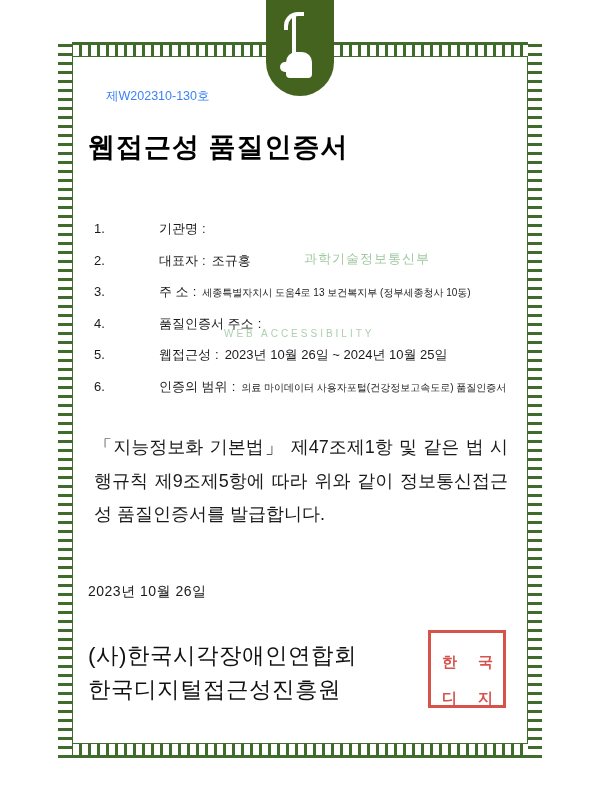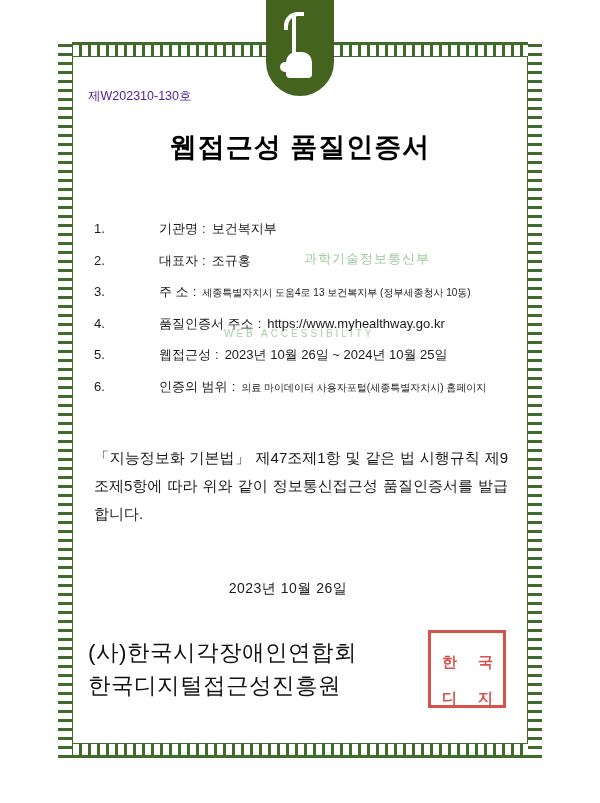--- a/index.html
+++ b/index.html
@@ -164,25 +164,24 @@
   
   .content {
     position: absolute;
     left: 88px;
     top: 60px;
     width: 424px;
     z-index: 3;
   }
   .doc-number {
     font-size: 12.5px;
-    color: #4c1d95;
-    margin: 28px 0 0 0;
+    color: #3b82f6;
+    margin: 28px 0 0 18px;
   }
   .doc-title {
-    text-align: center;
     font-size: 27px;
     font-weight: bold;
     letter-spacing: 1px;
     margin-top: 24px;
     color: #000;
   }
 
   .fields {
     margin-top: 55px;
     padding-left: 6px;
@@ -205,31 +204,31 @@
   }
   .field-sep {
     padding: 0 6px 0 4px;
   }
   .field-value {
     flex: 1 1 auto;
   }
   .field-value.small { font-size: 10px; }
 
   .body-text {
-    margin-top: 49px;
+    margin-top: 36px;
     padding: 0 4px 0 6px;
-    font-size: 15px;
+    font-size: 18px;
     line-height: 1.85;
     text-align: justify;
     text-justify: inter-ideograph;
   }
 
   .date-line {
     margin-top: 52px;
-    text-align: center;
+    text-align: left;
     padding-right: 24px;
     font-size: 14px;
     letter-spacing: .5px;
   }
 
   .signatures {
     margin-top: 38px;
     text-align: left;
   }
   .sig-line {
@@ -289,56 +288,54 @@
     <div class="doc-number">제W202310-130호</div>
 
     <div class="doc-title">웹접근성 품질인증서</div>
 
     <div class="fields">
 
       <div class="field-row">
         <span class="field-num">1.</span>
         <span class="field-label">기관명</span>
         <span class="field-sep">:</span>
-        <span class="field-value">보건복지부</span>
       </div>
 
       <div class="field-row">
         <span class="field-num">2.</span>
         <span class="field-label">대표자</span>
         <span class="field-sep">:</span>
         <span class="field-value">조규홍</span>
       </div>
 
       <div class="field-row">
         <span class="field-num">3.</span>
         <span class="field-label">주  소</span>
         <span class="field-sep">:</span>
         <span class="field-value small">세종특별자치시 도움4로 13 보건복지부 (정부세종청사 10동)</span>
       </div>
 
       <div class="field-row">
         <span class="field-num">4.</span>
         <span class="field-label">품질인증서 주소</span>
         <span class="field-sep">:</span>
-        <span class="field-value">https://www.myhealthway.go.kr</span>
       </div>
 
       <div class="field-row">
         <span class="field-num">5.</span>
         <span class="field-label">웹접근성</span>
         <span class="field-sep">:</span>
         <span class="field-value">2023년 10월 26일 ~ 2024년 10월 25일</span>
       </div>
 
       <div class="field-row">
         <span class="field-num">6.</span>
         <span class="field-label">인증의 범위</span>
         <span class="field-sep">:</span>
-        <span class="field-value small">의료 마이데이터 사용자포털(세종특별자치시) 홈페이지</span>
+        <span class="field-value small">의료 마이데이터 사용자포털(건강정보고속도로) 품질인증서</span>
       </div>
 
     </div>
 
     <div class="body-text">「지능정보화 기본법」 제47조제1항 및 같은 법 시행규칙 제9조제5항에 따라 위와 같이 정보통신접근성 품질인증서를 발급합니다.</div>
 
     <div class="date-line">2023년  10월  26일</div>
 
     <div class="signatures">
       <div class="sig-line">(사)한국시각장애인연합회</div>

